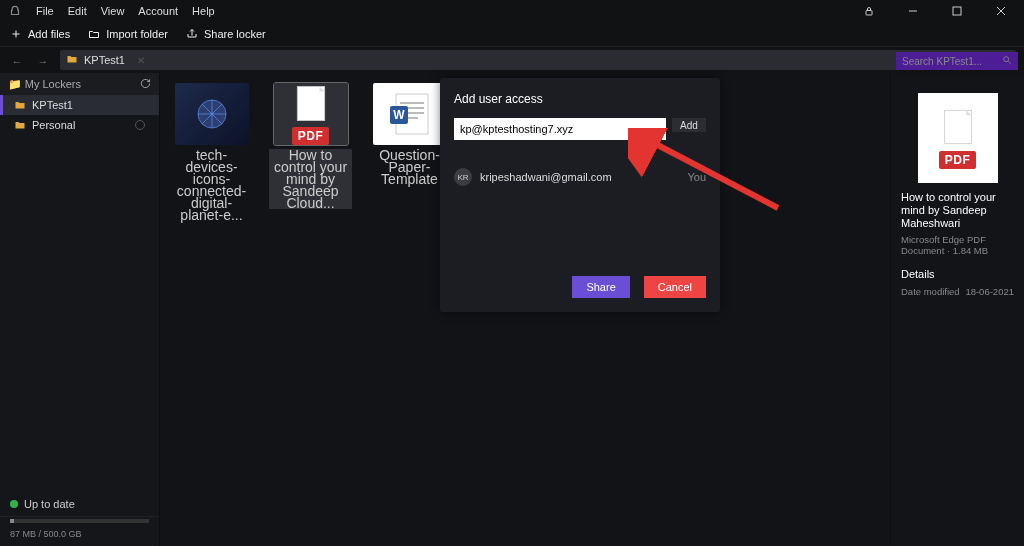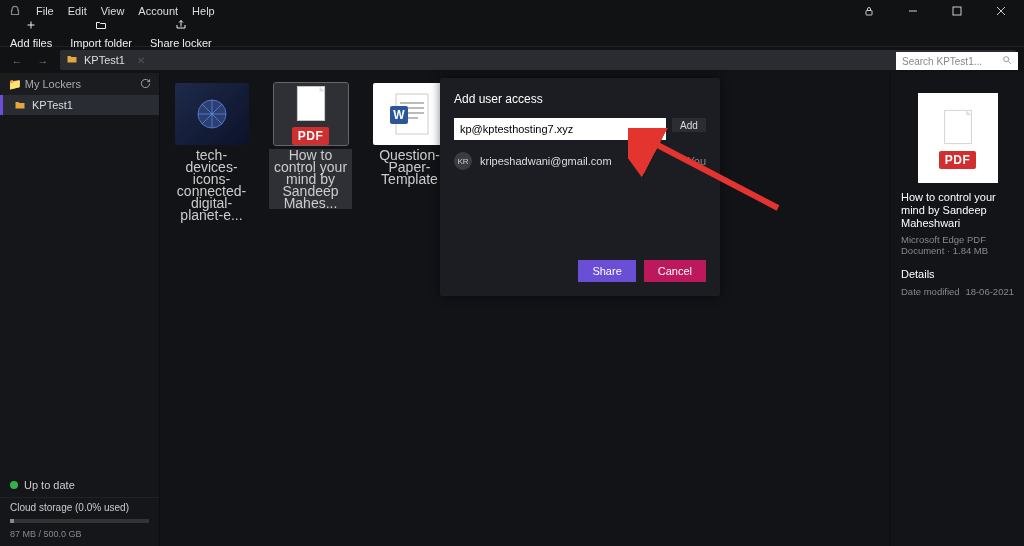--- a/index.html
+++ b/index.html
@@ -18,21 +18,21 @@
     padding: 0 8px; gap: 14px; color: #ddd;
   }
   .menubar .app-ico { width: 14px; height: 14px; display: inline-flex; }
   .menubar .spacer { flex: 1; }
   .win-btn { width: 30px; height: 22px; display: inline-flex; align-items:center; justify-content:center; color:#ccc;}
   
   .toolbar {
     height: 24px; display: flex; align-items: center;
     padding: 0 10px; gap: 18px; color: #eee;
   }
-  .tool-item { display: inline-flex; align-items: center; gap: 6px; flex-direction: column; }
+  .tool-item { display: inline-flex; align-items: center; gap: 6px; }
   .tool-item svg { width: 12px; height: 12px; }
   hr.sep { border: none; border-top: 1px solid #202225; }
   
   .pathrow {
     height: 26px; display:flex; align-items:center; gap:8px; padding: 0 8px;
   }
   .nav-arrow { width:18px; text-align:center; color:#777; }
   .pathbox {
     flex: 1; background:#2a2c31; height:20px; border-radius:2px;
     display:flex; align-items:center; padding:0 6px; gap:6px; color:#ddd;
@@ -79,47 +79,47 @@
   .file-item.selected .caption{ background:#2f3035; padding:0 2px;}
   
   .pdf-badge{ background:#d12f2f; color:#fff; font-weight:bold; font-size:12px; padding:2px 6px; border-radius:2px; letter-spacing:.5px;}
   
   .details {
     width: 134px; padding:8px 10px; background:#131418; border-left:1px solid #0c0d0f;
     display:flex; flex-direction:column;
   }
   .det-search{
     position:absolute; right:6px; top:52px;
-    width:122px; height:18px; background:#ffffff; color:#888;
+    width:122px; height:18px; background:#4c1d95; color:#888;
     display:flex; align-items:center; padding:0 6px; font-size:10px;
     justify-content:space-between;
   }
   .det-thumb{ width:80px; height:90px; margin:12px auto 8px; background:#fff; display:flex; align-items:center; justify-content:center;}
   .det-title{ color:#fff; font-size:11px; line-height:13px; margin-bottom:4px;}
   .det-sub{ color:#888; font-size:9.5px;}
   .det-sec-title{ margin-top:12px; color:#fff; font-size:11px;}
   .det-row{ display:flex; justify-content:space-between; margin-top:6px; font-size:9.5px; color:#888;}
   
   .dialog{
     position:absolute; left:440px; top:78px; width:280px;
     background:#1b1d22; padding:14px; box-shadow:0 0 10px rgba(0,0,0,.5);
     border-radius:2px;
   }
   .dlg-title{ color:#fff; font-size:12px; }
   .dlg-sub{ color:#888; font-size:10px; margin-top:2px;}
   .dlg-inputrow{ display:flex; gap:6px; margin-top:12px;}
   .dlg-input{ flex:1; height:22px; background:#fff; border:none; padding:0 6px; font-size:11px; color:#000;}
   .dlg-add{ width:34px; height:14px; background:#2b2d33; color:#ddd; border:none; font-size:10px;}
-  .user-row{ display:flex; align-items:center; gap:8px; margin-top:12px; color:#ddd;}
+  .user-row{ display:flex; align-items:center; gap:8px; margin-top:28px; color:#ddd;}
   .user-ava{ width:18px; height:18px; border-radius:50%; background:#3a3c42; display:flex; align-items:center; justify-content:center; font-size:8px; color:#ccc;}
   .user-you{ margin-left:auto; color:#888;}
   .dlg-btns{ display:flex; justify-content:flex-end; gap:8px; margin-top:90px;}
   .btn{ height:22px; padding:0 14px; border:none; font-size:11px; color:#fff;}
   .btn.primary{ background:#6b4ed6;}
-  .btn.sec{ background:#be185d;}
+  .btn.sec{ background:#ef4444;margin-left:6px;}
   
   .arrow{ position:absolute; left:628px; top:128px; pointer-events:none;}
 </style>
 </head>
 <body>
 
 <div class="menubar">
   <span class="app-ico">
     <svg viewBox="0 0 24 24" fill="#888">
         <path d="M12 4a5 5 0 0 1 5 5v2h1v7H6v-7h1V9a5 5 0 0 1 5-5z" fill="none" stroke="#888" stroke-width="2"></path>
@@ -213,27 +213,33 @@
             <path d="M21 3v5h-5"></path>
           </svg>
       </span>
     </div>
     <div class="sb-item active">
       <svg viewBox="0 0 24 24" fill="#e0a83e">
           <path d="M3 6h6l2 2h10v11H3z"></path>
         </svg>
       <span>KPTest1</span>
     </div>
+    <div class="sb-item">
+      <svg viewBox="0 0 24 24" fill="#e0a83e">
+          <path d="M3 6h6l2 2h10v11H3z"></path>
+        </svg>
+      <span>Personal</span>
+      <span class="right-dot"></span>
+    </div>
     <div class="sb-fill"></div>
     <div class="status-row">
       <span class="status-dot"></span>
       <span>Up to date</span>
     </div>
     <hr class="sep">
-    <div class="cloud-label">Cloud storage (0.0% used)</div>
     <div class="cloud-bar">
         <div class="fill"></div>
       </div>
     <div class="cloud-detail">87 MB / 500.0 GB</div>
   </div>
 
   <div class="files">
     <div class="file-item">
       <div class="thumb img">
         <svg viewBox="0 0 48 48">
@@ -250,21 +256,21 @@
       <div class="caption">tech-devices-icons-connected-digital-planet-e...</div>
     </div>
     <div class="file-item selected">
       <div class="thumb pdf" style="flex-direction:column; gap:3px;">
         <svg viewBox="0 0 48 48" width="44" height="28">
             <rect x="8" y="4" width="32" height="40" fill="#fff" stroke="#ccc"></rect>
             <path d="M34 4 L40 10 L34 10 Z" fill="#ddd"></path>
           </svg>
         <span class="pdf-badge">PDF</span>
       </div>
-      <div class="caption">How to control your mind by Sandeep Mahes...</div>
+      <div class="caption">How to control your mind by Sandeep Cloud...</div>
     </div>
     <div class="file-item">
       <div class="thumb docx">
         <svg viewBox="0 0 48 48">
             <rect x="10" y="4" width="32" height="40" fill="#fff" stroke="#ccc"></rect>
             <rect x="14" y="12" width="24" height="2" fill="#bbb"></rect>
             <rect x="14" y="17" width="24" height="2" fill="#bbb"></rect>
             <rect x="14" y="22" width="24" height="2" fill="#bbb"></rect>
             <rect x="14" y="27" width="18" height="2" fill="#bbb"></rect>
             <rect x="4" y="16" width="18" height="18" rx="2" fill="#2b579a"></rect>

